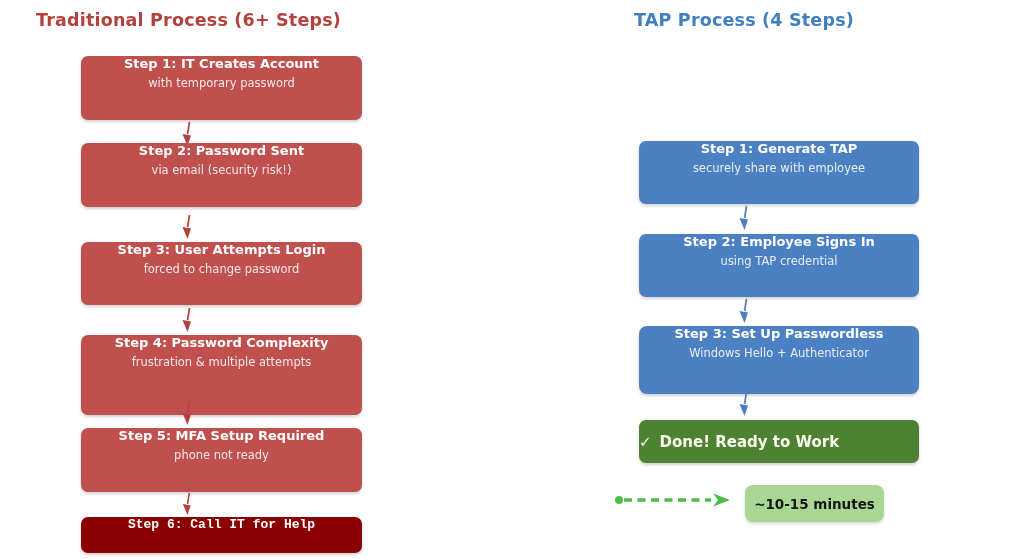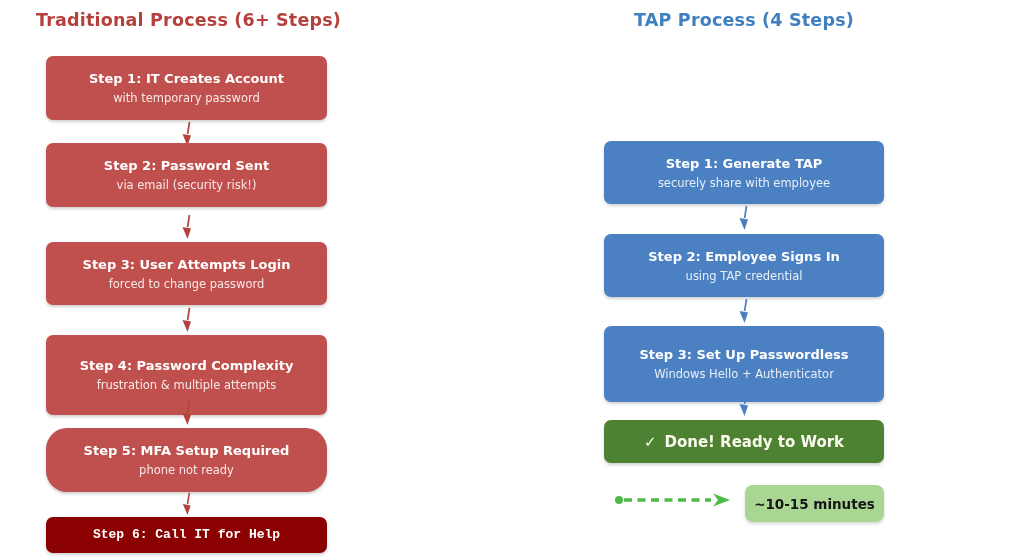--- a/index.html
+++ b/index.html
@@ -18,25 +18,26 @@
     text-align:center;
     letter-spacing:.2px;
   }
   .left-title{left:6px;width:365px;color:var(--left-title,#b5413d);}
   .right-title{left:564px;width:360px;color:var(--right-title,#4080c0);}
   .box{
     position:absolute;
     border-radius:7px;
     display:flex;
     flex-direction:column;
-    justify-content:center;
+    justify-content:flex-start;
     align-items:center;
     gap:4px;
     box-shadow:0 2px 3px rgba(0,0,0,0.18);
     text-align:center;
+    margin-left:35px;
   }
   .box.red{left:46px;width:281px;background:var(--red-box,#c0504d);}
   .box.darkred{left:46px;width:281px;background:var(--dark-red-box,#8b0000);font-family:Liberation Mono, monospace;}
   .box.blue{left:604px;width:280px;background:var(--blue-box,#4b81c3);}
   .box.green{left:604px;width:280px;background:var(--green-box,#4e8233);}
   .box-title{
     color:#ffffff;
     font-size:13px;
     font-weight:bold;
     line-height:16px;
@@ -101,21 +102,21 @@
 
   <div class="box red" style="top:335px;height:80px;">
     <div class="box-title">Step 4: Password Complexity</div>
     <div class="box-sub">frustration &amp; multiple attempts</div>
   </div>
   <svg class="flow-arrow" style="left:180px;top:400px;" viewBox="0 0 14 26">
     <path d="M9.5 1 L7.6 13" style="stroke:var(--red-arrow,#b5413d);stroke-width:1.7;fill:none;"></path>
     <polygon points="7.5,25 2.5,13 11,14.5" style="fill:var(--red-arrow,#b5413d);"></polygon>
   </svg>
 
-  <div class="box red" style="top:428px;height:64px;border-radius:21px;">
+  <div class="box red" style="top:428px;height:64px;">
     <div class="box-title">Step 5: MFA Setup Required</div>
     <div class="box-sub">phone not ready</div>
   </div>
   <svg class="flow-arrow" style="left:180px;top:492px;height:24px;" viewBox="0 0 14 26">
     <path d="M9.5 1 L7.6 13" style="stroke:var(--red-arrow,#b5413d);stroke-width:1.7;fill:none;"></path>
     <polygon points="7.5,25 2.5,13 11,14.5" style="fill:var(--red-arrow,#b5413d);"></polygon>
   </svg>
 
   <div class="box darkred" style="top:517px;height:36px;">
     <div class="box-title">Step 6: Call IT for Help</div>
@@ -132,21 +133,21 @@
 
   <div class="box blue" style="top:234px;height:63px;">
     <div class="box-title">Step 2: Employee Signs In</div>
     <div class="box-sub">using TAP credential</div>
   </div>
   <svg class="flow-arrow" style="left:737px;top:298px;" viewBox="0 0 14 26">
     <path d="M9.5 1 L7.6 13" style="stroke:var(--blue-arrow,#4a7fc0);stroke-width:1.7;fill:none;"></path>
     <polygon points="7.5,25 2.5,13 11,14.5" style="fill:var(--blue-arrow,#4a7fc0);"></polygon>
   </svg>
 
-  <div class="box blue" style="top:326px;height:76px;">
+  <div class="box blue" style="top:326px;height:68px;border-radius:8px;">
     <div class="box-title">Step 3: Set Up Passwordless</div>
     <div class="box-sub">Windows Hello + Authenticator</div>
   </div>
   <svg class="flow-arrow" style="left:737px;top:391px;" viewBox="0 0 14 26">
     <path d="M9.5 1 L7.6 13" style="stroke:var(--blue-arrow,#4a7fc0);stroke-width:1.7;fill:none;"></path>
     <polygon points="7.5,25 2.5,13 11,14.5" style="fill:var(--blue-arrow,#4a7fc0);"></polygon>
   </svg>
 
   <div class="box green" style="top:420px;height:43px;flex-direction:row;gap:8px;">
     <span class="done-label">✓</span>

